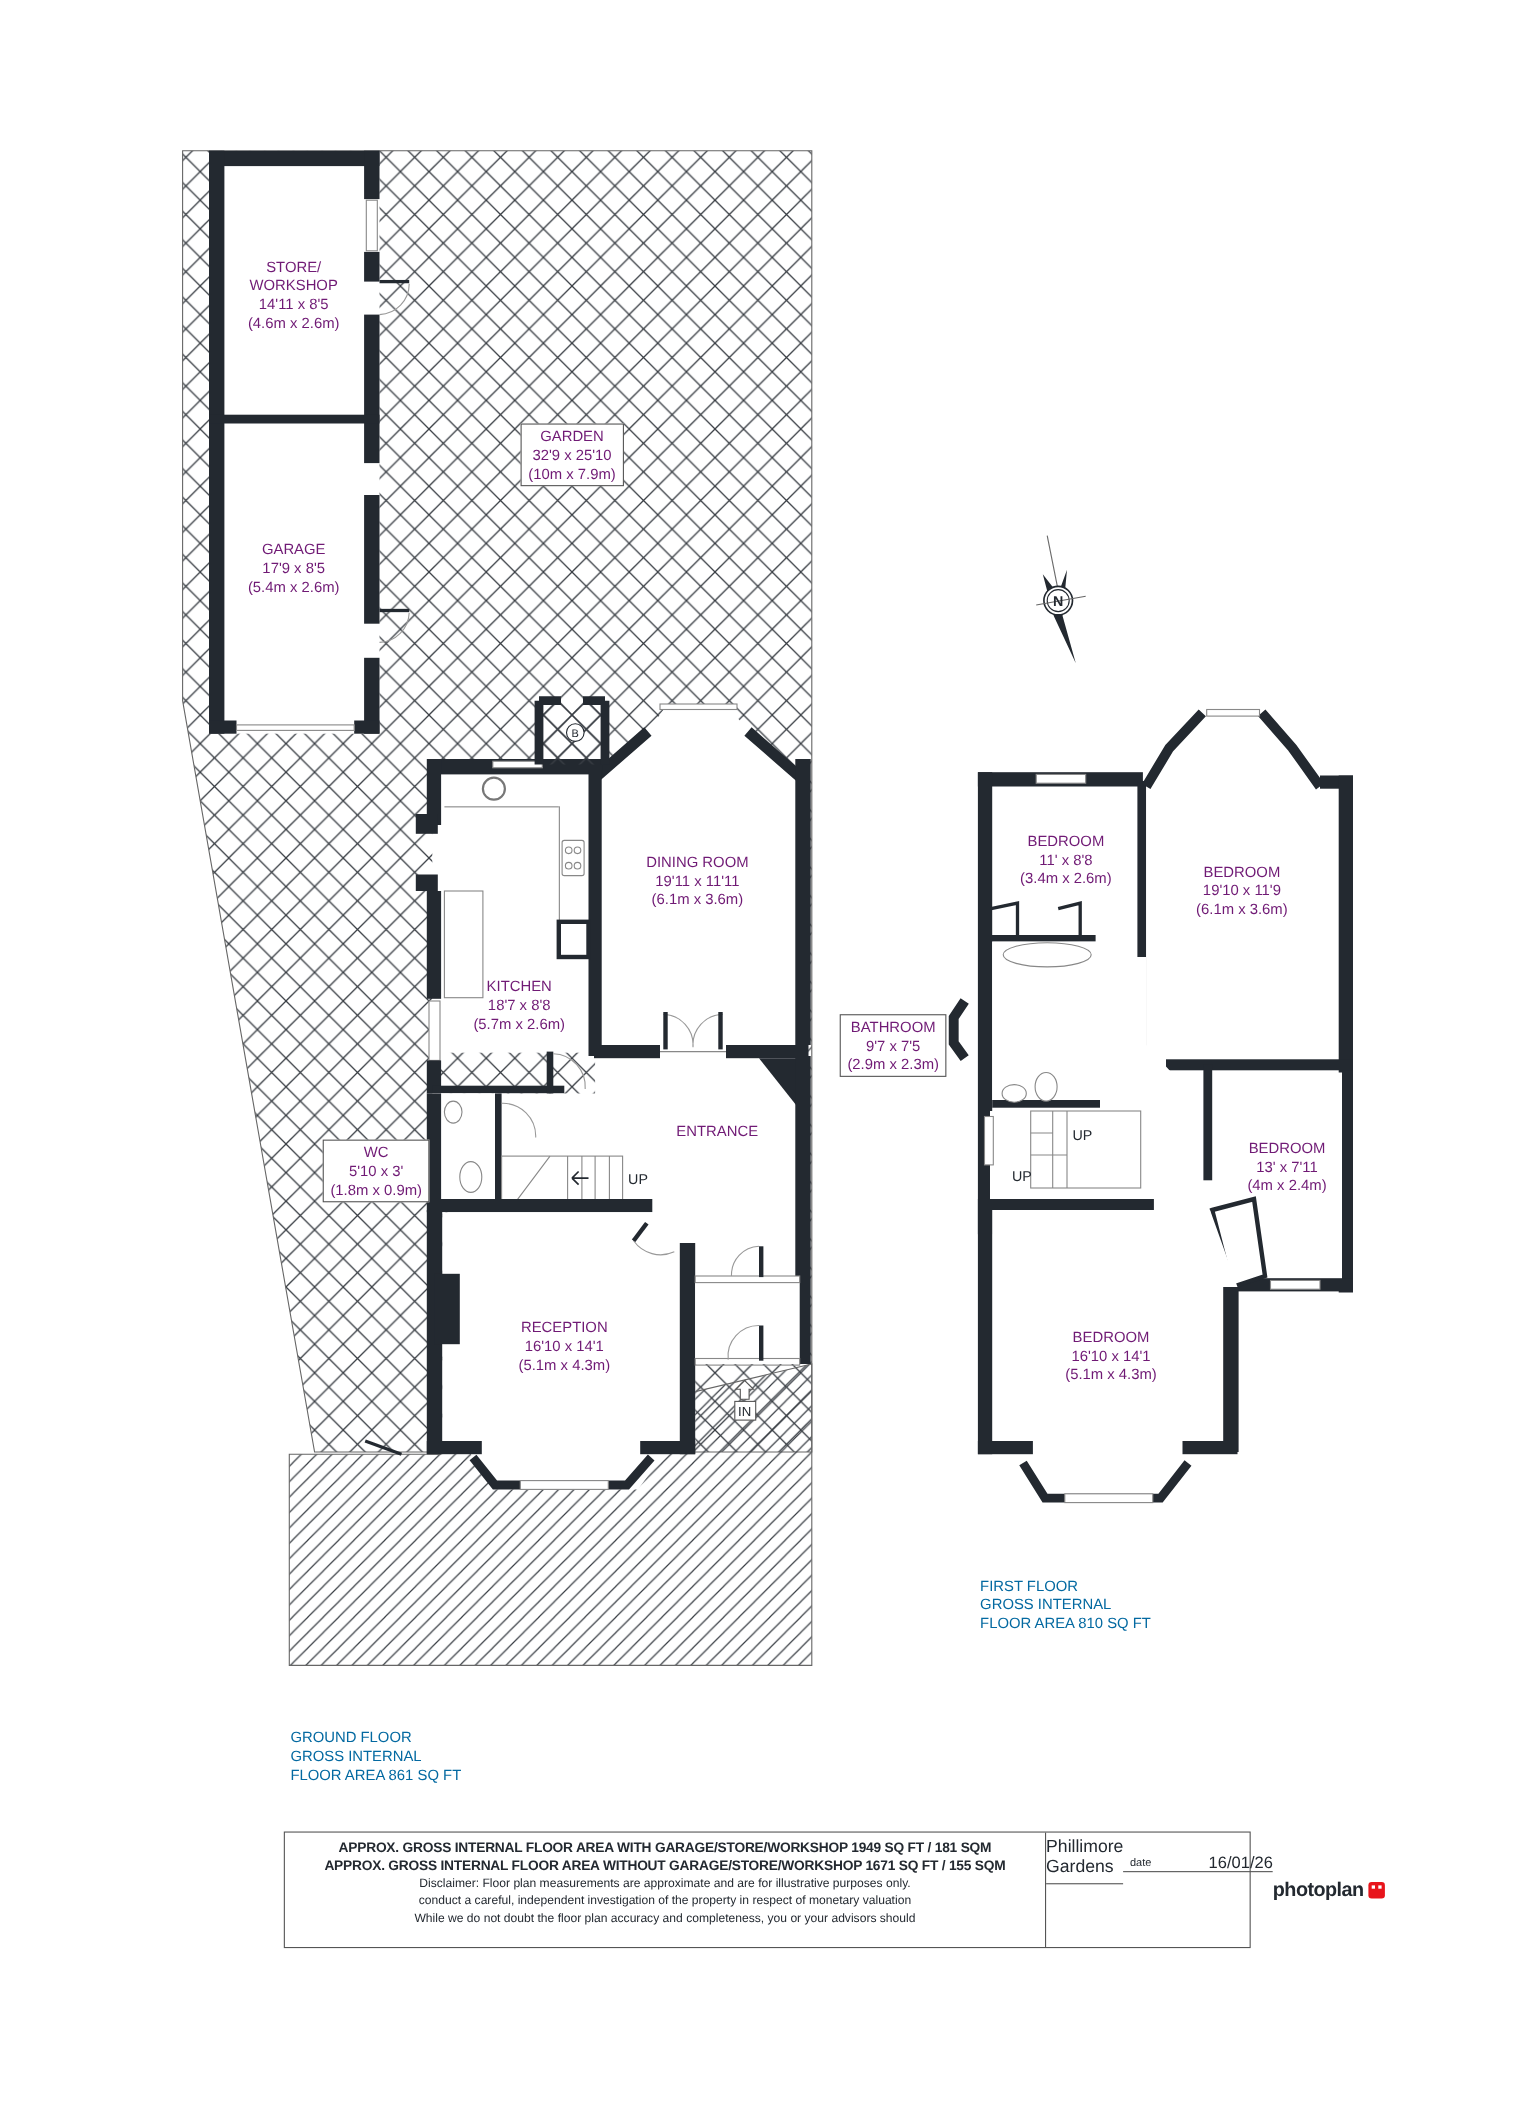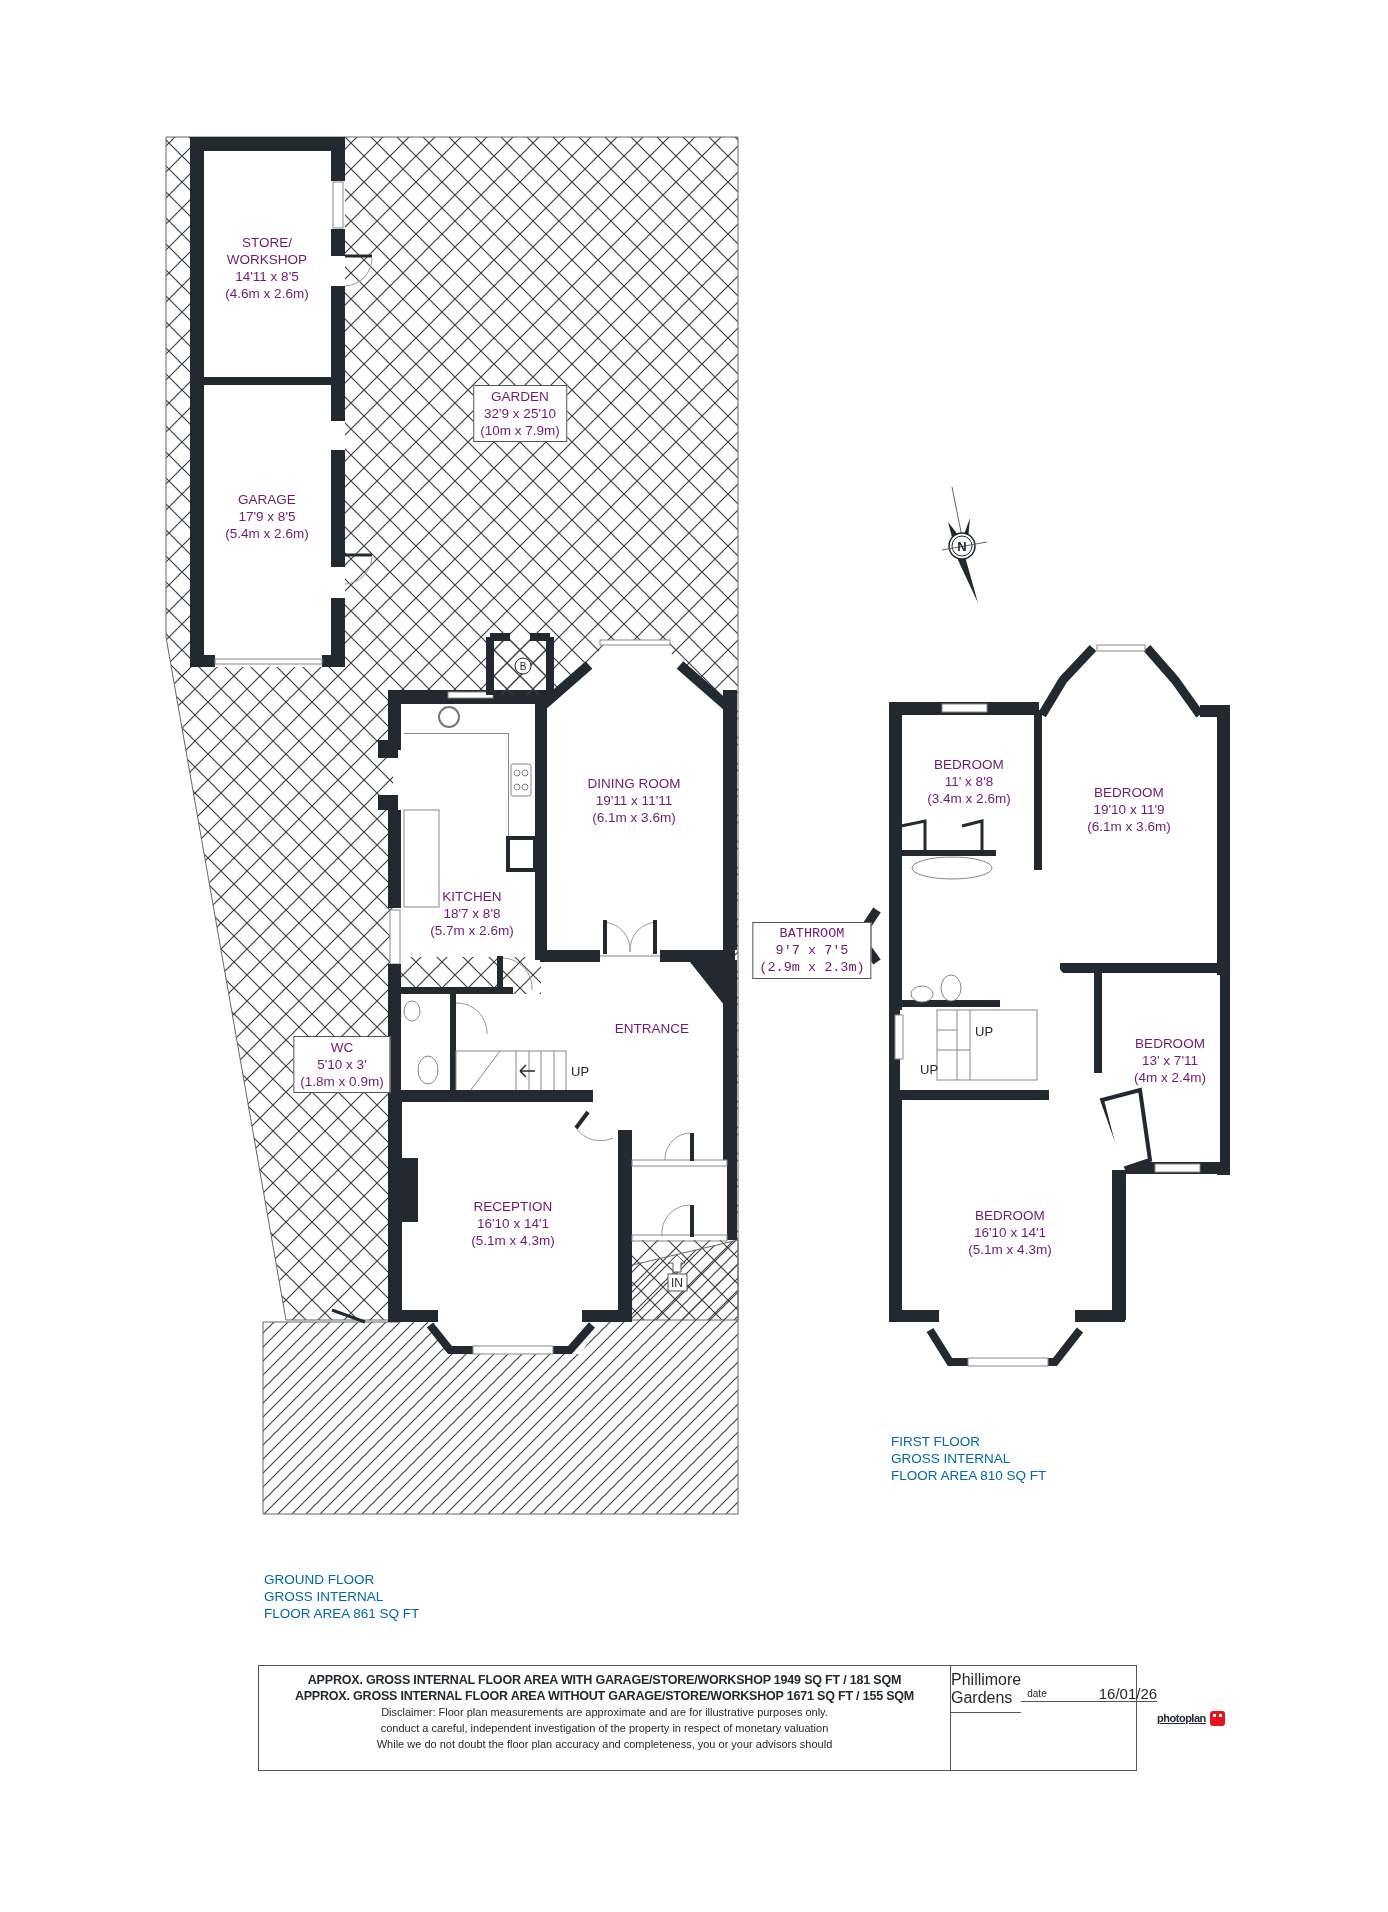--- a/index.html
+++ b/index.html
@@ -11,21 +11,21 @@
   .floor-note{position:absolute;font-size:13.5px;line-height:17px;color:#0369a1;}
   .floor-note span{display:block;}
   #footer{position:absolute;left:258px;top:1665px;width:877px;height:104px;border:1.5px solid #555;display:flex;}
   #footer .left{flex:1;border-right:1.5px solid #555;text-align:center;padding-top:6px;}
   #footer .left .area{font-size:12.5px;font-weight:bold;line-height:16px;letter-spacing:-0.2px;}
   #footer .left .disc{font-size:11px;line-height:16px;}
   #footer .right{width:185px;display:flex;flex-direction:row;}
   #footer .right .prop{height:46px;border-bottom:1.5px solid #555;display:flex;align-items:center;justify-content:center;font-size:16px;}
   #footer .right .date{height:16px;border-bottom:1.5px solid #555;font-size:10px;display:flex;align-items:center;padding-left:6px;margin-top:19px;}
   #footer .right .date .dv{margin-left:52px;font-size:15px;}
-  #footer .right .logo{flex:1;display:flex;align-items:center;justify-content:center;font-weight:bold;font-size:11px;letter-spacing:-0.5px;text-decoration:underline;}
+  #footer .right .logo{flex:1;display:flex;align-items:center;justify-content:center;font-weight:bold;font-size:18px;letter-spacing:-0.5px;}
   .logo-mark{display:inline-block;width:15px;height:15px;background:#e8141b;border-radius:3px;margin-left:4px;position:relative;}
   .logo-mark:before,.logo-mark:after{content:"";position:absolute;top:3px;width:3px;height:3px;background:#fff;}
   .logo-mark:before{left:3px;} .logo-mark:after{right:3px;}
 </style>
 </head>
 <body>
 
 <svg id="plan" viewBox="0 0 1388 1912" xmlns="http://www.w3.org/2000/svg">
   <defs>
     <pattern id="cross" patternUnits="userSpaceOnUse" width="26" height="26">
@@ -252,21 +252,21 @@
 <div class="lbl" style="left:969px;top:756px;">
   <span>BEDROOM</span>
   <span>11' x 8'8</span>
   <span>(3.4m x 2.6m)</span>
 </div>
 <div class="lbl" style="left:1129px;top:784px;">
   <span>BEDROOM</span>
   <span>19'10 x 11'9</span>
   <span>(6.1m x 3.6m)</span>
 </div>
-<div class="lbl boxed" style="left:812px;top:922px;font-family:Liberation Mono, monospace;">
+<div class="lbl boxed" style="left:812px;top:922px;">
   <span>BATHROOM</span>
   <span>9'7 x 7'5</span>
   <span>(2.9m x 2.3m)</span>
 </div>
 <div class="lbl" style="left:1170px;top:1035px;">
   <span>BEDROOM</span>
   <span>13' x 7'11</span>
   <span>(4m x 2.4m)</span>
 </div>
 <div class="lbl" style="left:1010px;top:1207px;">

